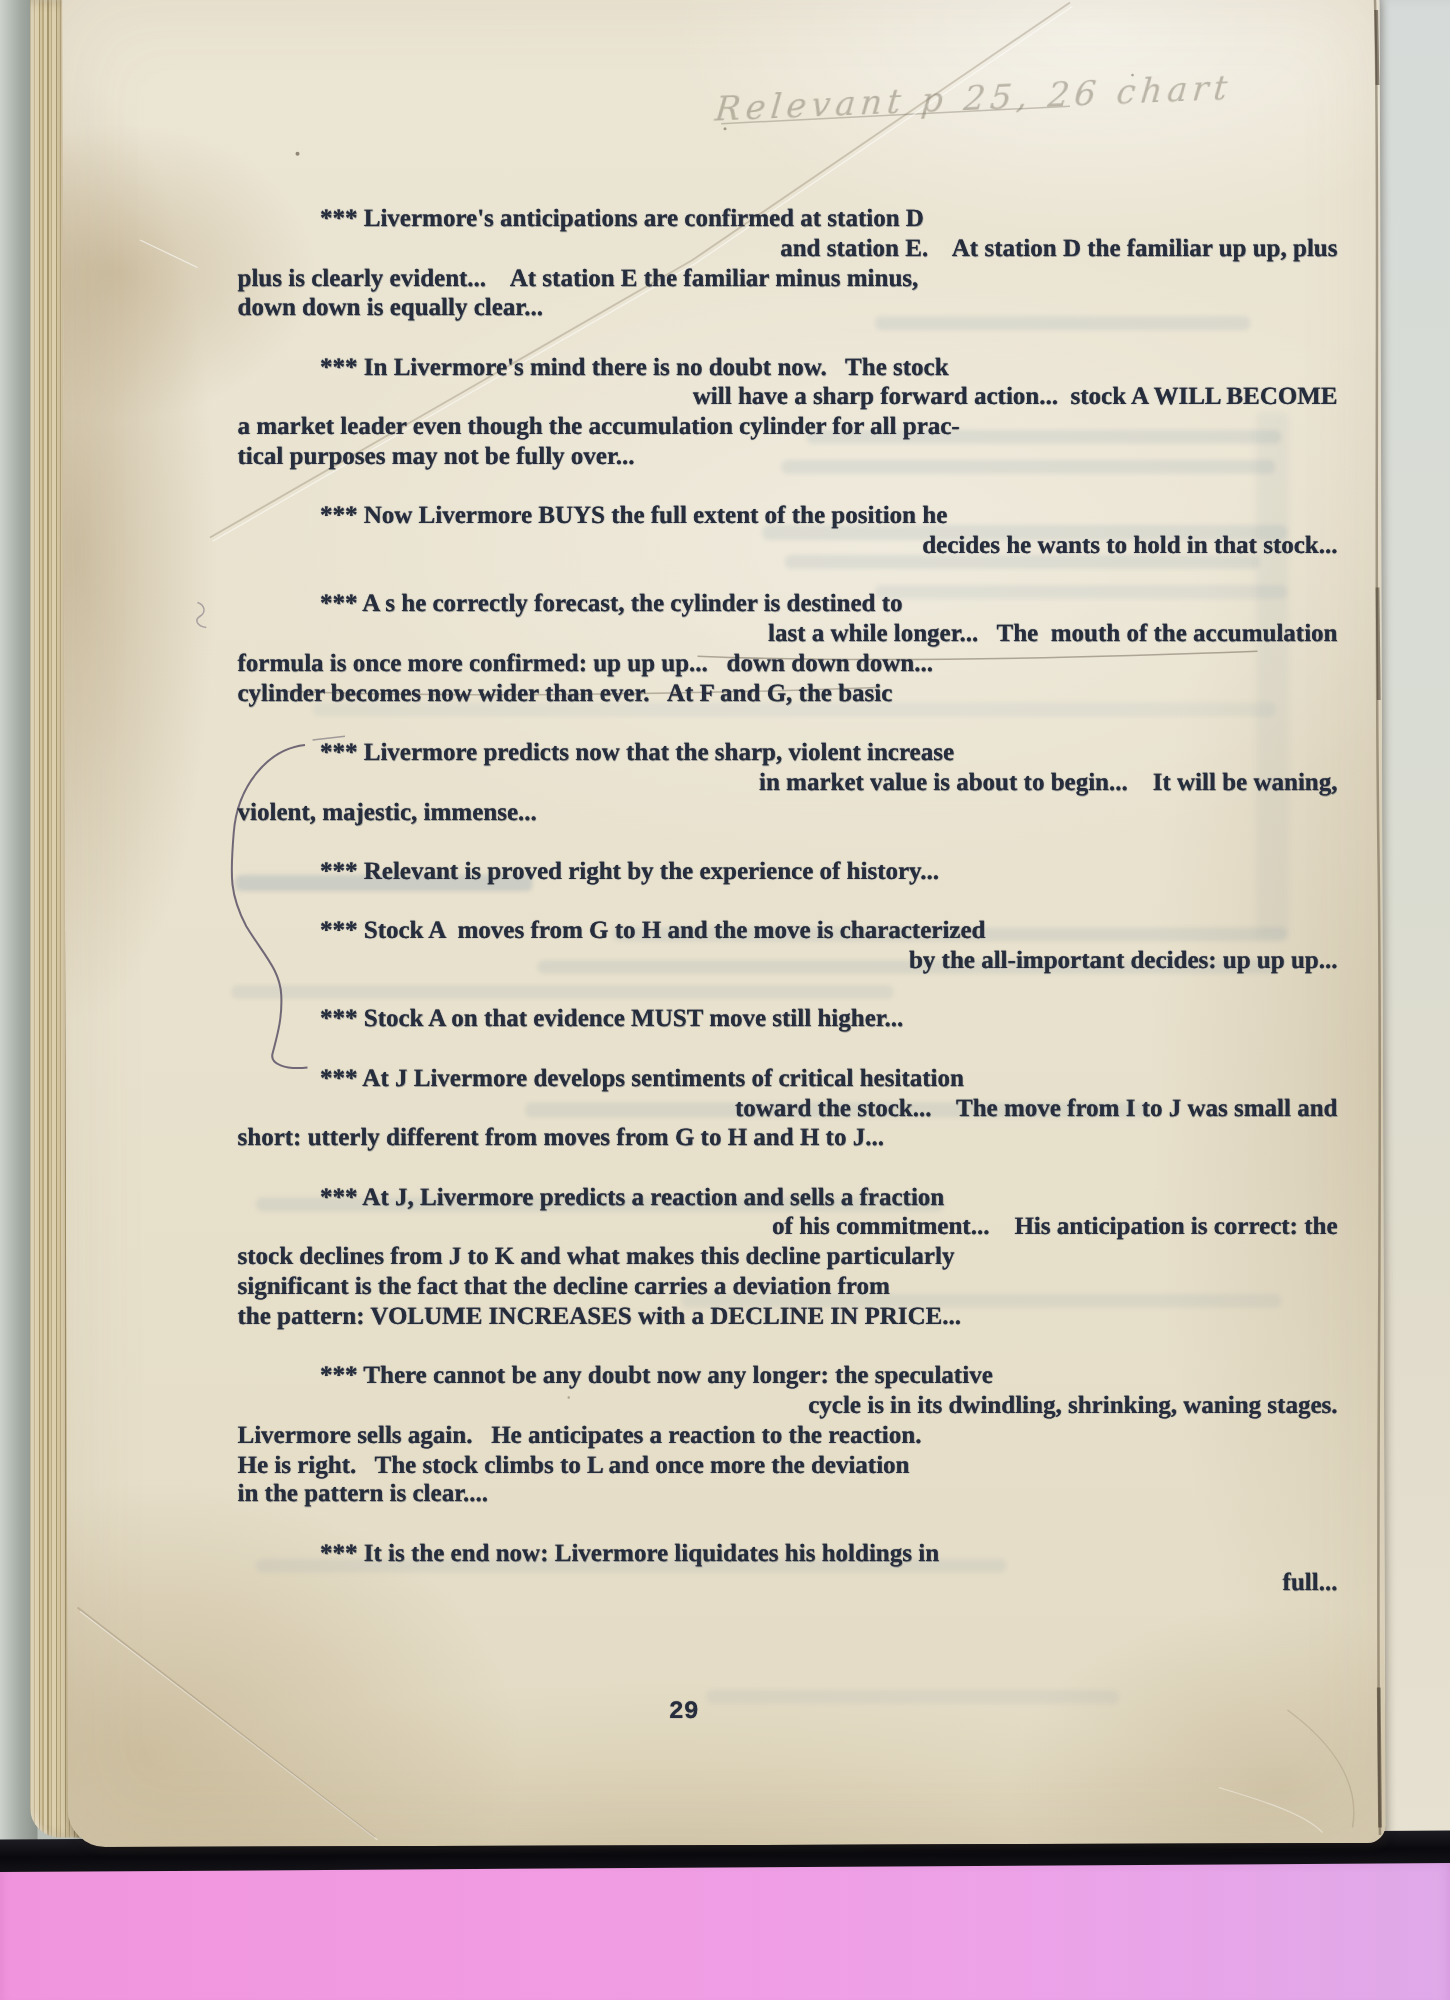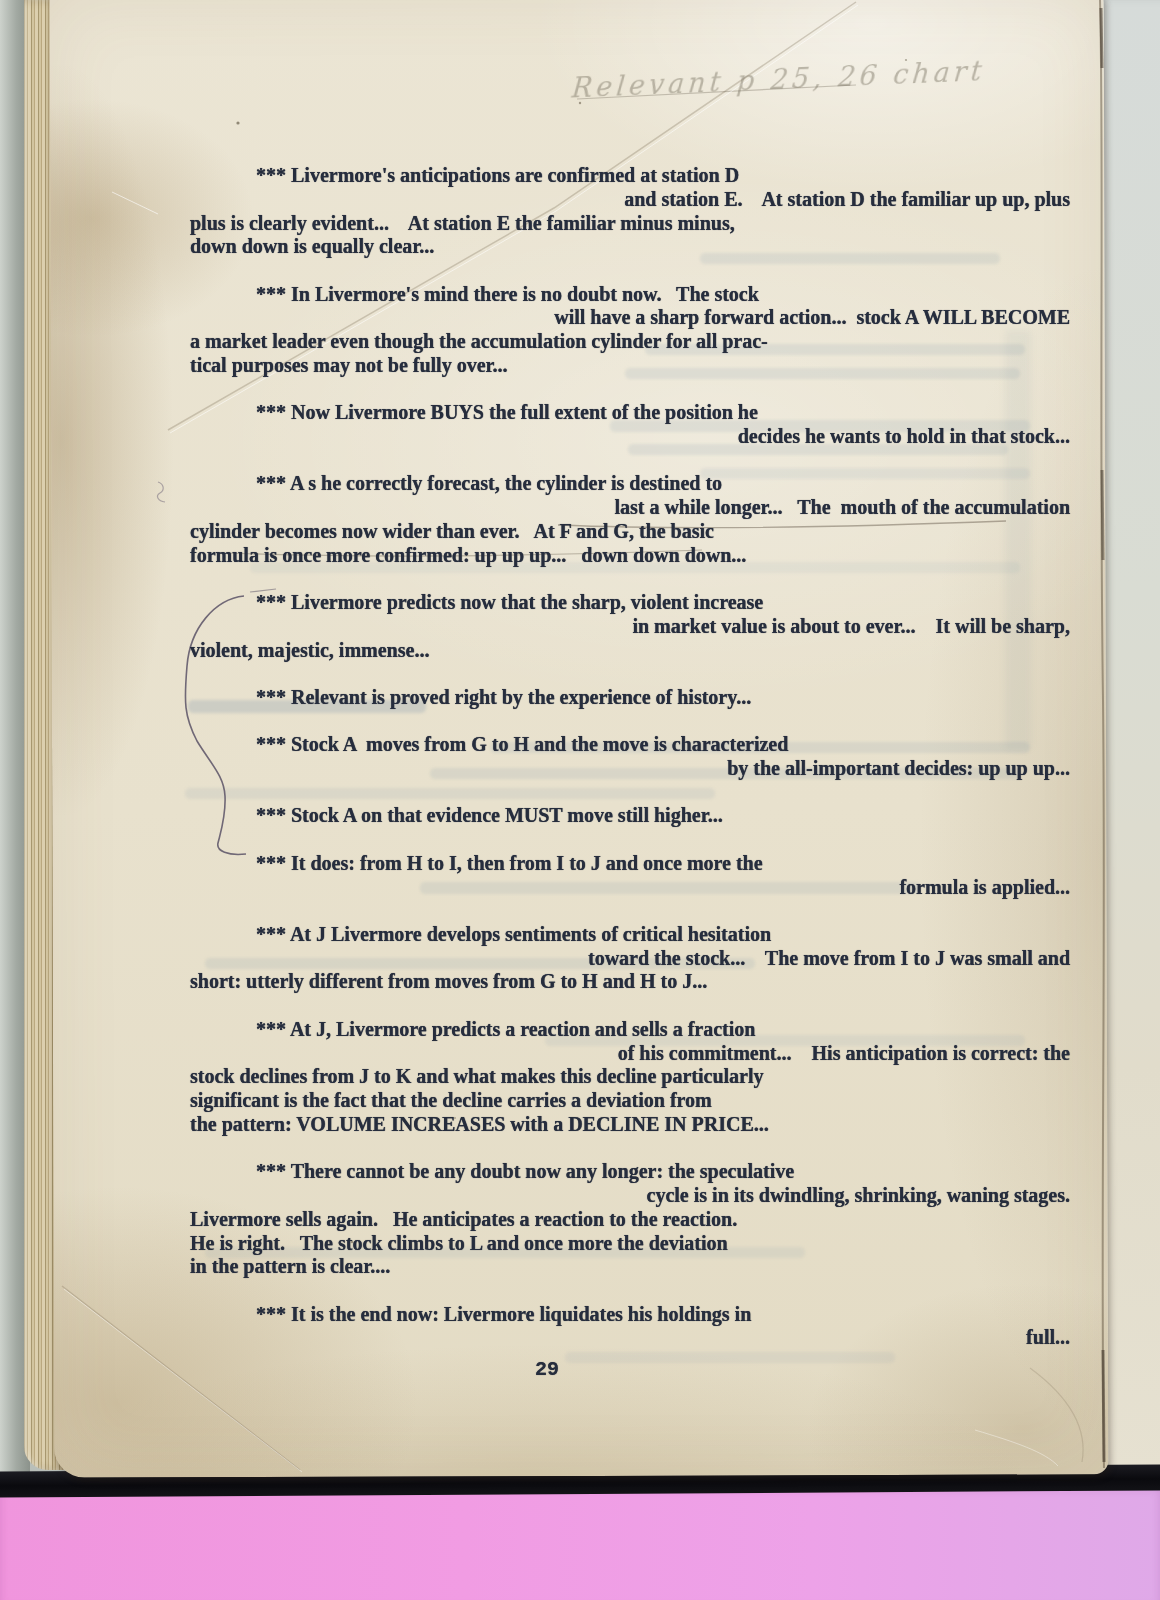--- a/index.html
+++ b/index.html
@@ -163,41 +163,37 @@
         <div class="line i-flush">a market leader even though the accumulation cylinder for all prac-</div>
         <div class="line i-flush">tical purposes may not be fully over...</div>
       </div>
       <div class="para">
         <div class="line i-bullet">*** Now Livermore BUYS the full extent of the position he</div>
         <div class="line i-cont">decides he wants to hold in that stock...</div>
       </div>
       <div class="para">
         <div class="line i-bullet">*** A s he correctly forecast, the cylinder is destined to</div>
         <div class="line i-cont">last a while longer...   The  mouth of the accumulation</div>
+        <div class="line i-flush">formula is once more confirmed: up up up...   down down down...</div>
         <div class="line i-flush">cylinder becomes now wider than ever.   At F and G, the basic</div>
-        <div class="line i-flush">formula is once more confirmed: up up up...   down down down...</div>
       </div>
       <div class="para">
         <div class="line i-bullet">*** Livermore predicts now that the sharp, violent increase</div>
-        <div class="line i-cont">in market value is about to ever...    It will be sharp,</div>
+        <div class="line i-cont">in market value is about to begin...    It will be waning,</div>
         <div class="line i-flush">violent, majestic, immense...</div>
       </div>
       <div class="para">
         <div class="line i-bullet">*** Relevant is proved right by the experience of history...</div>
       </div>
       <div class="para">
         <div class="line i-bullet">*** Stock A  moves from G to H and the move is characterized</div>
         <div class="line i-cont">by the all-important decides: up up up...</div>
       </div>
       <div class="para">
         <div class="line i-bullet">*** Stock A on that evidence MUST move still higher...</div>
-      </div>
-      <div class="para">
-        <div class="line i-bullet">*** It does: from H to I, then from I to J and once more the</div>
-        <div class="line i-cont">formula is applied...</div>
       </div>
       <div class="para">
         <div class="line i-bullet">*** At J Livermore develops sentiments of critical hesitation</div>
         <div class="line i-cont">toward the stock...    The move from I to J was small and</div>
         <div class="line i-flush">short: utterly different from moves from G to H and H to J...</div>
       </div>
       <div class="para">
         <div class="line i-bullet">*** At J, Livermore predicts a reaction and sells a fraction</div>
         <div class="line i-cont">of his commitment...    His anticipation is correct: the</div>
         <div class="line i-flush">stock declines from J to K and what makes this decline particularly</div>

